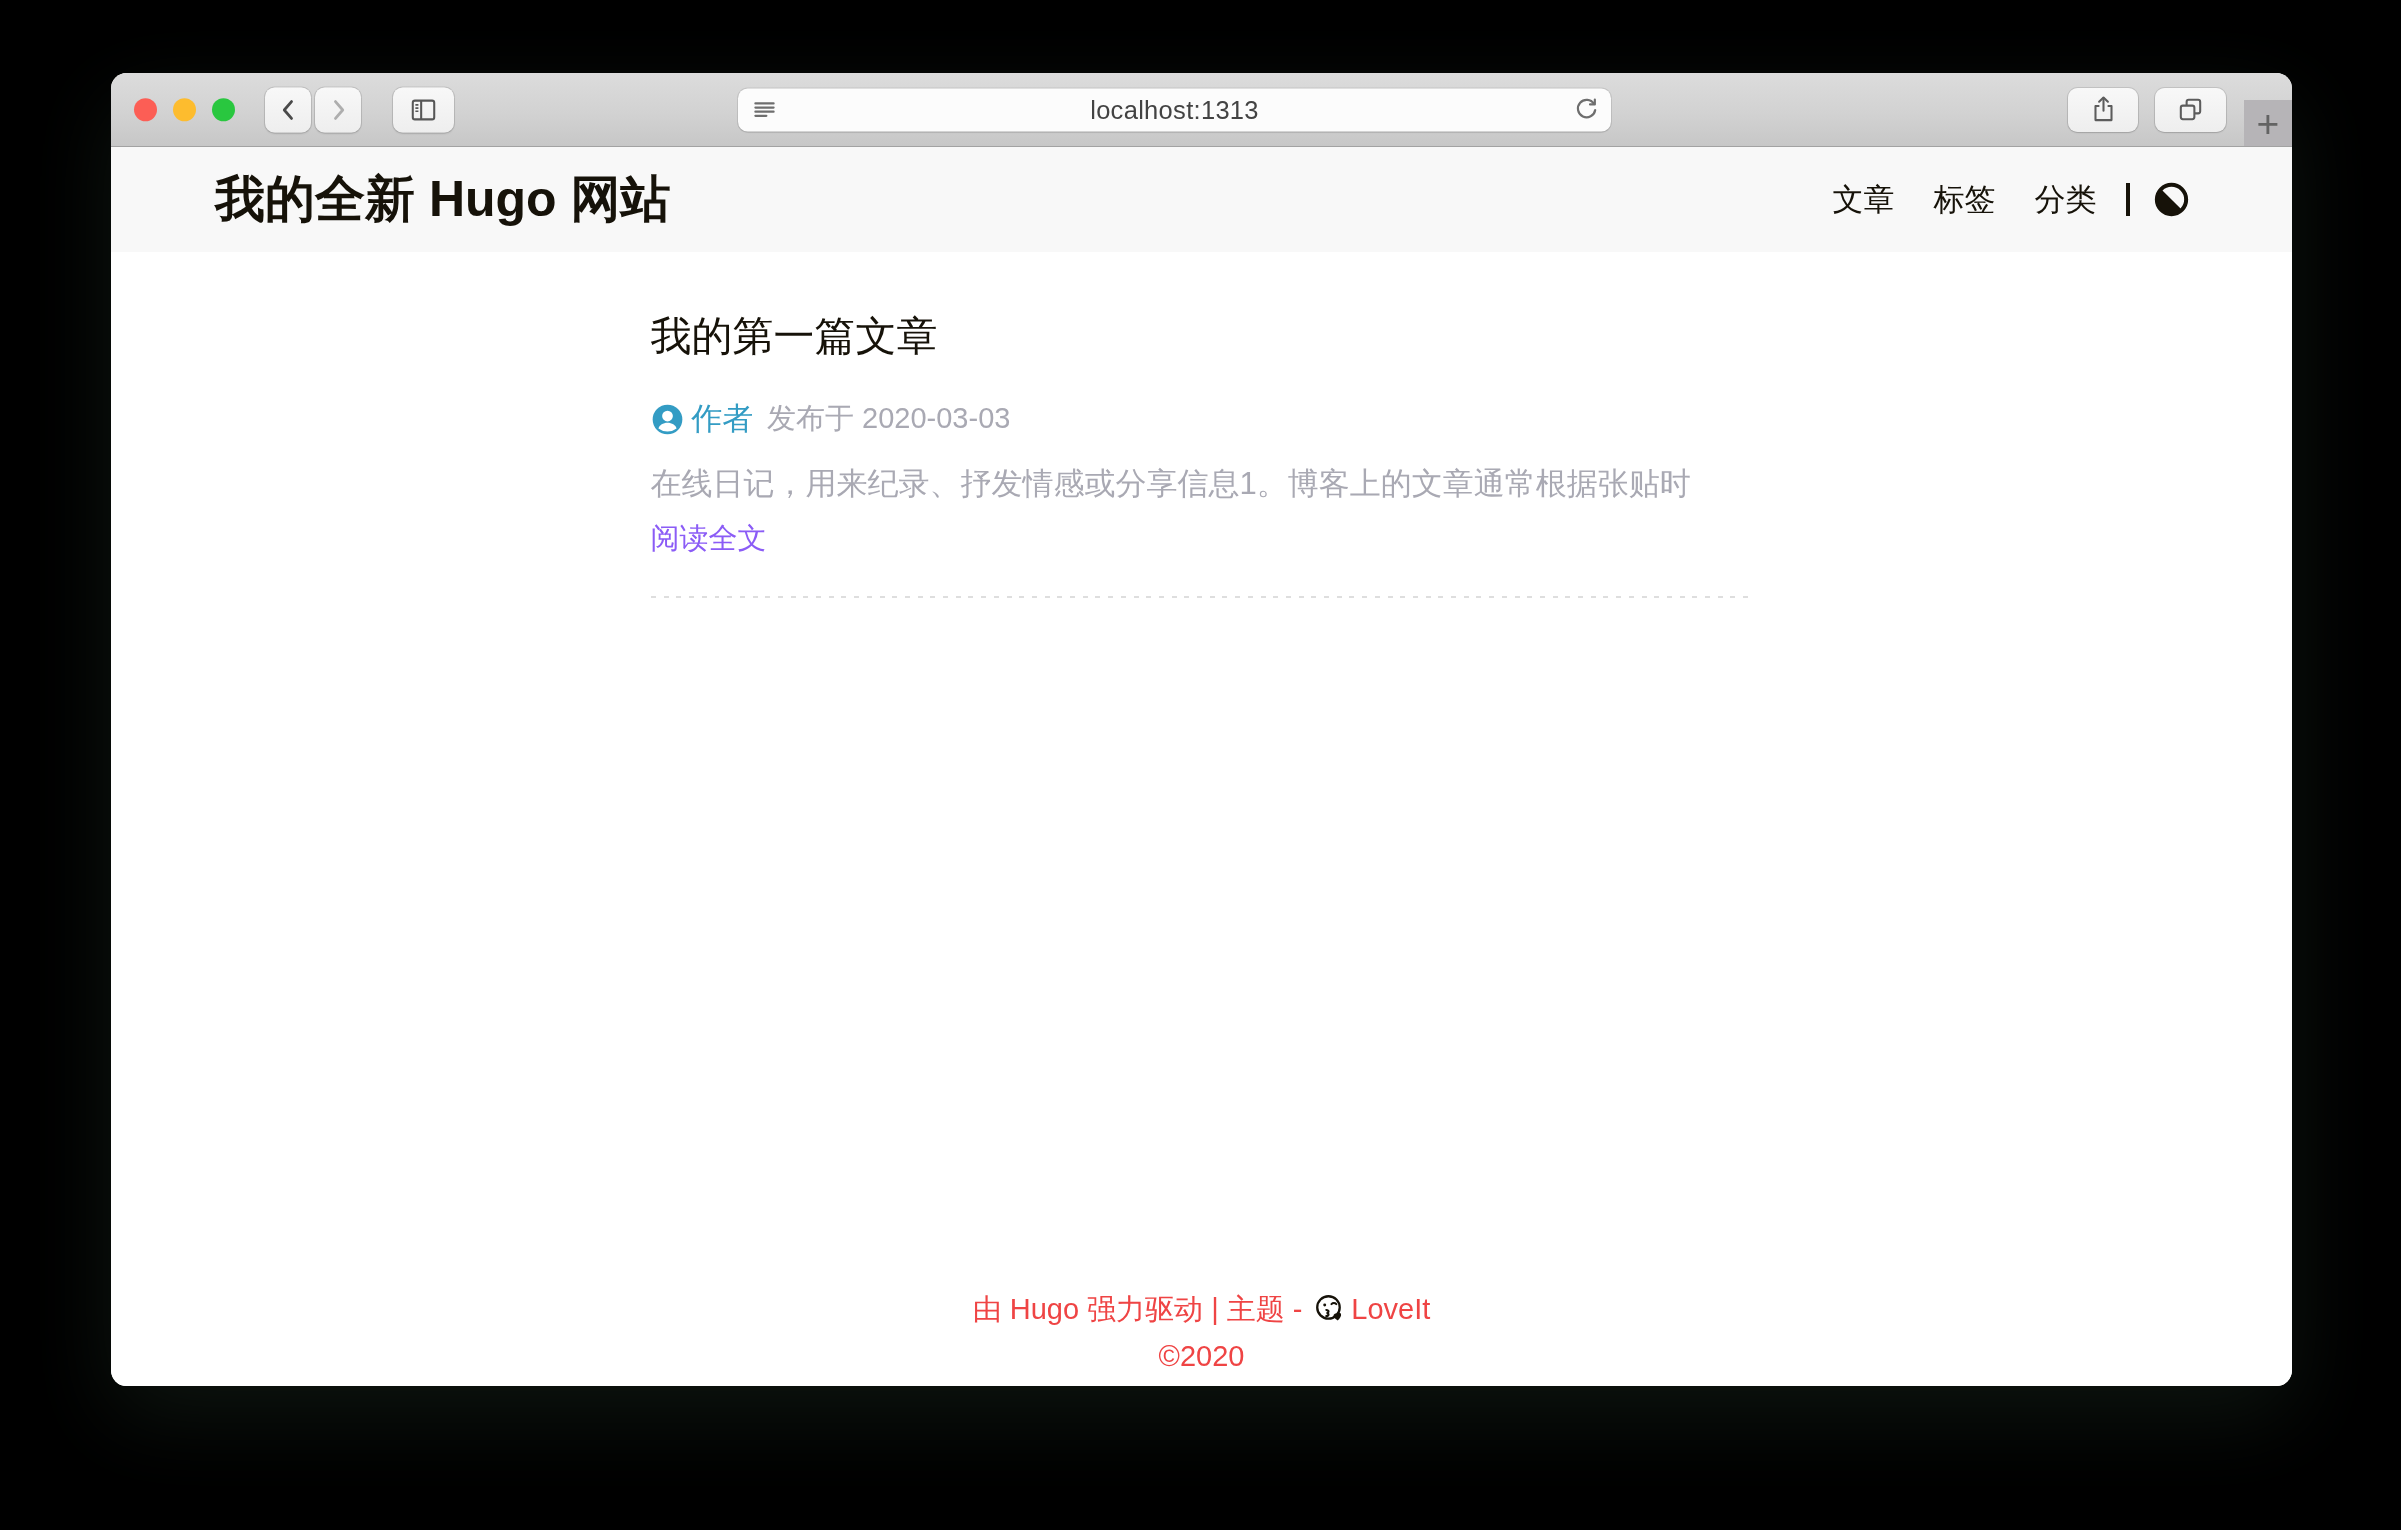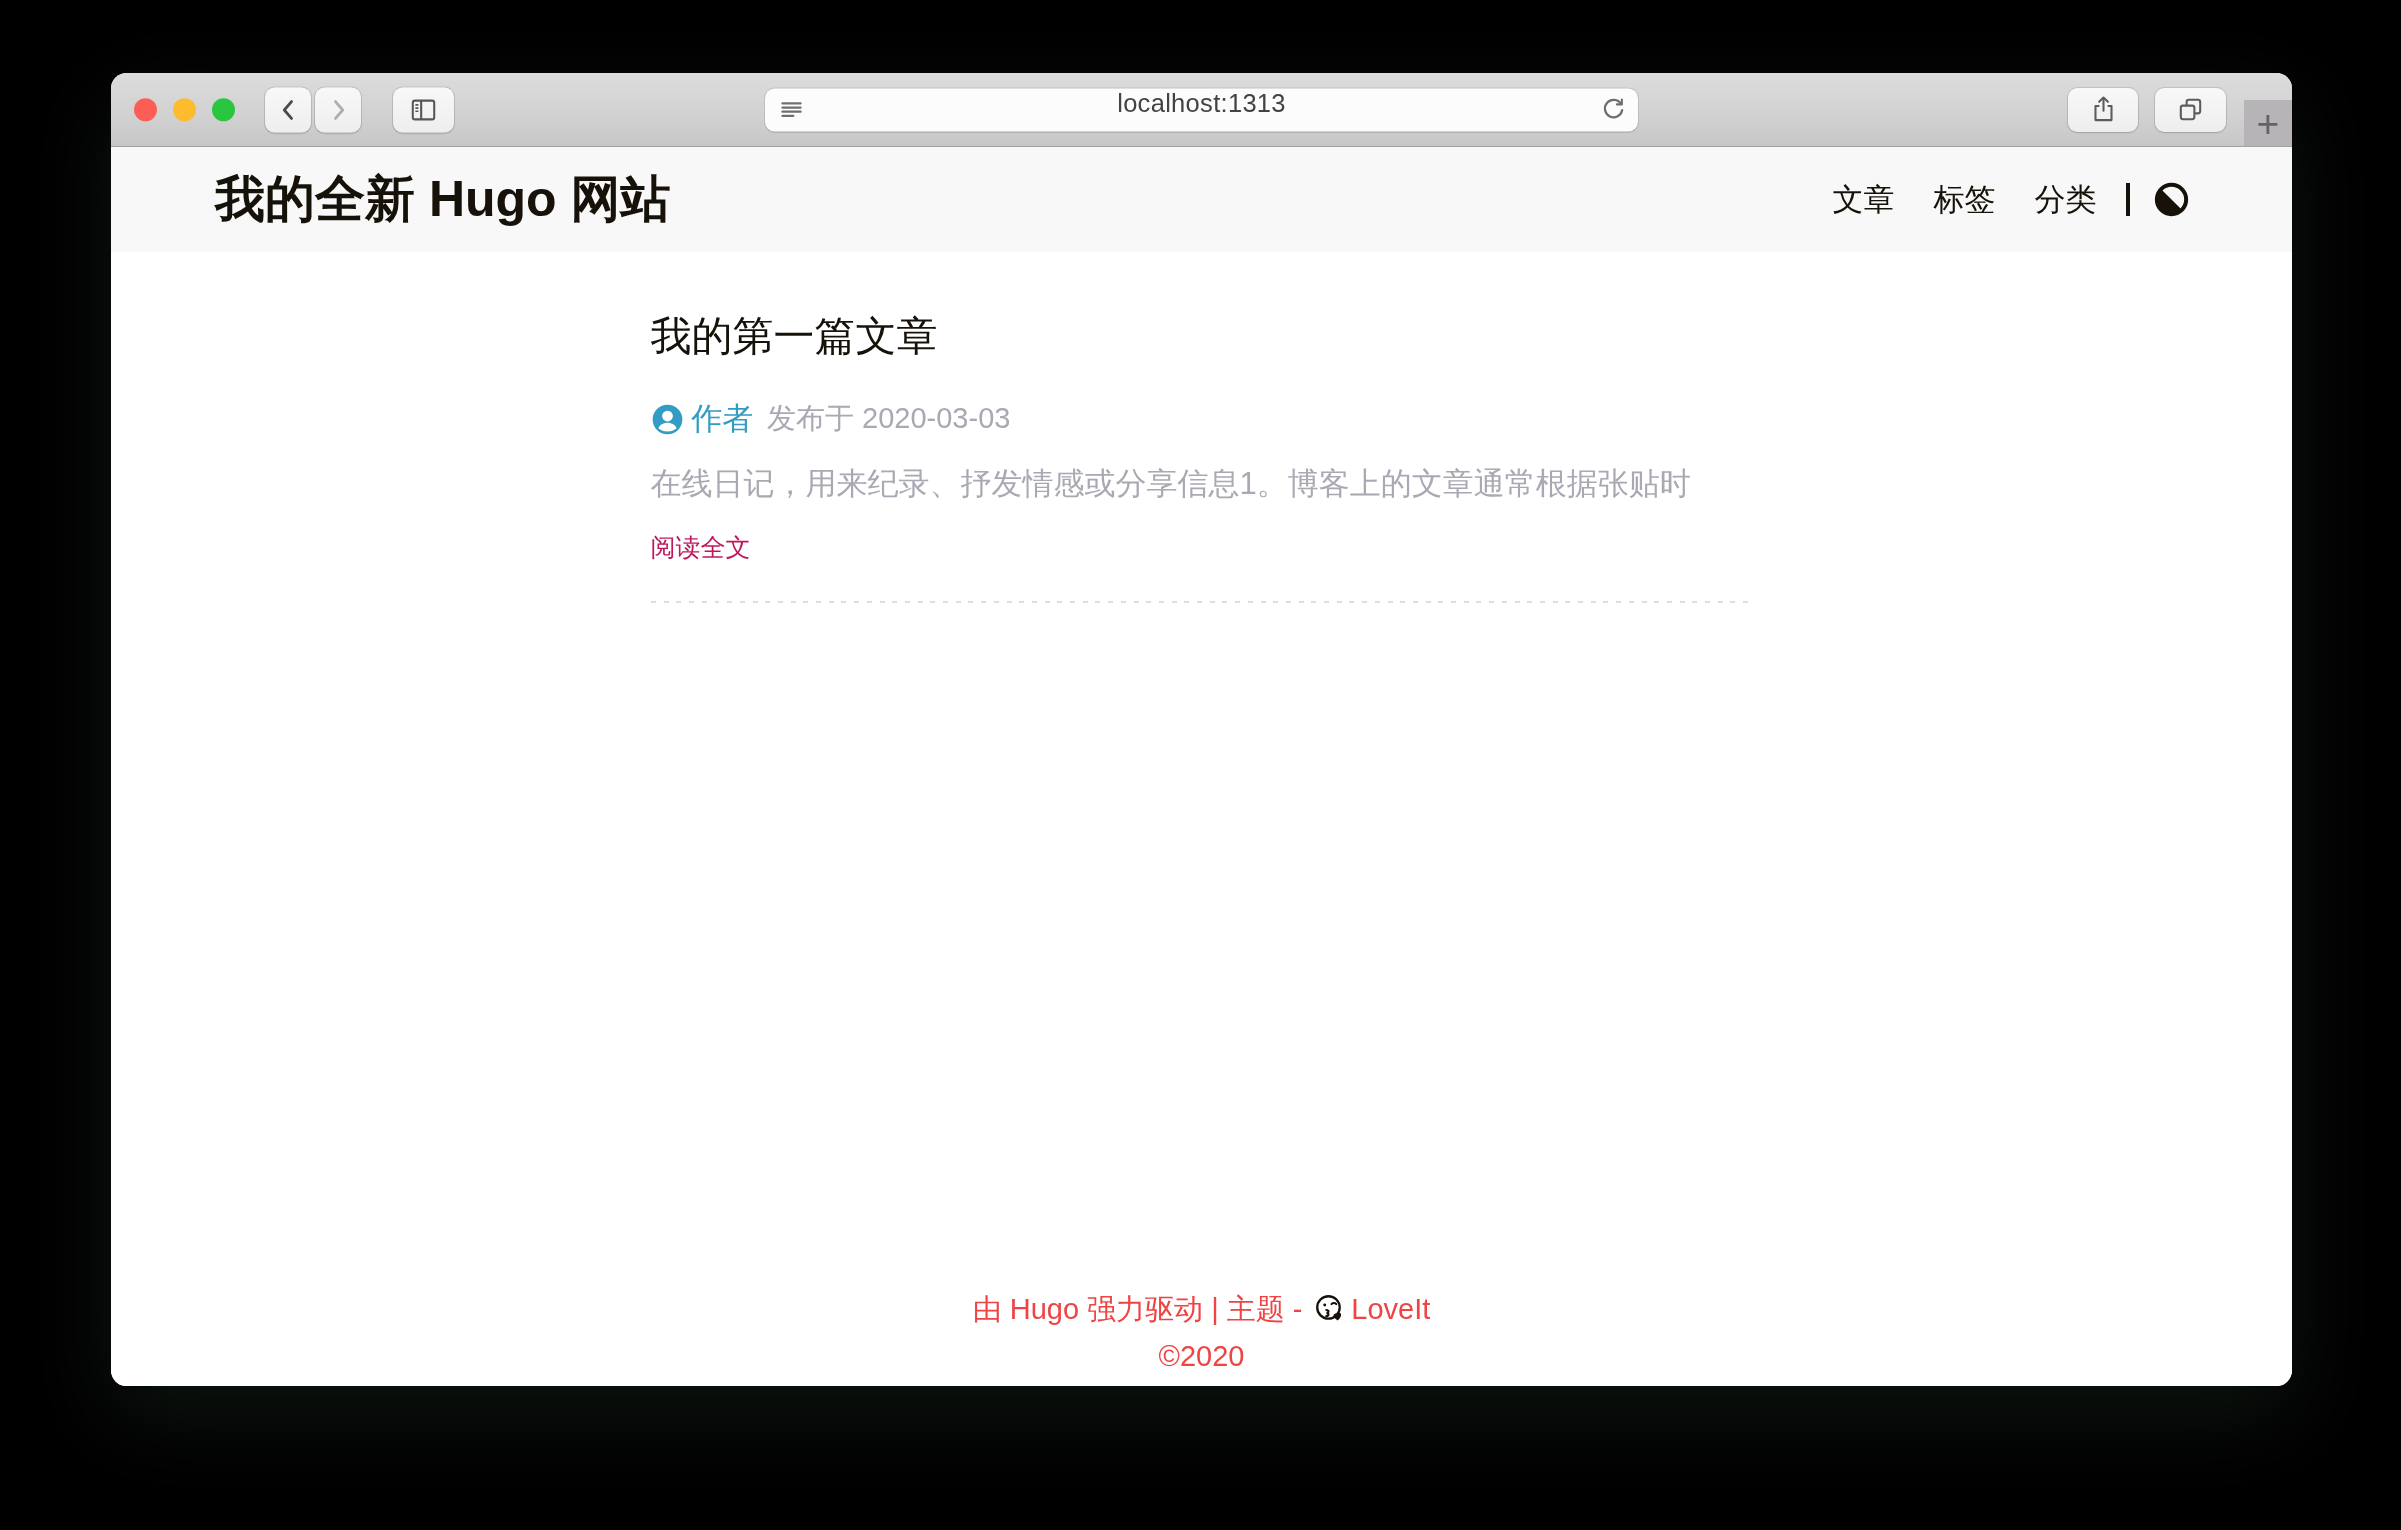--- a/index.html
+++ b/index.html
@@ -31,24 +31,24 @@
     background:linear-gradient(180deg,#f8f8f8,#eeeeee);
     box-shadow:0 0 0 1px rgba(0,0,0,.10),0 1px 2px rgba(0,0,0,.12);
     display:flex;align-items:center;justify-content:center;cursor:default;
   }
   .btn-back{left:154px;width:46px;}
   .btn-forward{left:204px;width:46px;}
   .btn-sidebar{left:282px;width:61px;}
   .btn-share{left:1957px;width:70px;height:44px;}
   .btn-tabs{left:2044px;width:71px;height:44px;}
   .urlbar{
-    position:absolute;left:654px;top:50%;transform:translateY(-50%);
+    position:absolute;left:627px;top:50%;transform:translateY(-50%);
     width:873px;height:43px;border-radius:9.8px;background:#fcfcfc;
     box-shadow:0 0 0 1px rgba(0,0,0,.09),0 1px 1px rgba(0,0,0,.08);
-    display:flex;
+    display:flex;align-items:center;
   }
   .url-text{
     flex:1;text-align:center;font-size:25.5px;color:#434343;letter-spacing:0.3px;
   }
   .reader-btn{position:absolute;left:11.8px;top:50%;transform:translateY(-50%);display:flex;}
   .reload-btn{position:absolute;right:9.8px;top:50%;transform:translateY(-50%);display:flex;}
   .newtab{
     position:absolute;right:0;bottom:0;width:48px;height:46px;
     background:#b6b4b7;display:flex;align-items:center;justify-content:center;
     font-size:39px;font-weight:300;color:#636363;line-height:1;
@@ -65,21 +65,21 @@
   .nav-divider{width:3.9px;height:33px;background:#161209;margin:0 23.5px 0 29px;}
   .theme-toggle{display:flex;align-items:center;cursor:pointer;}
   
   .main{flex:1;background:#fff;position:relative;}
   .post-list{width:1102px;margin:0 auto;padding-top:61px;}
   .post-title{font-size:41px;font-weight:400;color:#161209;line-height:1.15;}
   .post-meta{margin-top:38px;display:flex;align-items:center;}
   .author-name{font-size:31px;color:#339cc4;margin-left:7.8px;}
   .post-date{font-size:29px;color:#a9a9b3;margin-left:13.7px;}
   .summary{margin-top:19.6px;font-size:31px;line-height:47px;color:#a9a9b3;}
-  .read-more{display:inline-block;margin-top:24px;font-size:25px;color:#be185d;cursor:pointer;}
+  .read-more{display:inline-block;margin-top:12px;font-size:29px;color:#8b5cf6;cursor:pointer;}
   .post-divider{
     margin-top:37px;height:2px;
     background:repeating-linear-gradient(to right,#dedede 0 4.9px,transparent 4.9px 12.7px);
   }
   
   .footer{
     position:absolute;left:0;right:0;bottom:5.9px;text-align:center;
     color:#ef4444;font-size:29px;line-height:47px;
   }
   .footer .row{display:block;}

